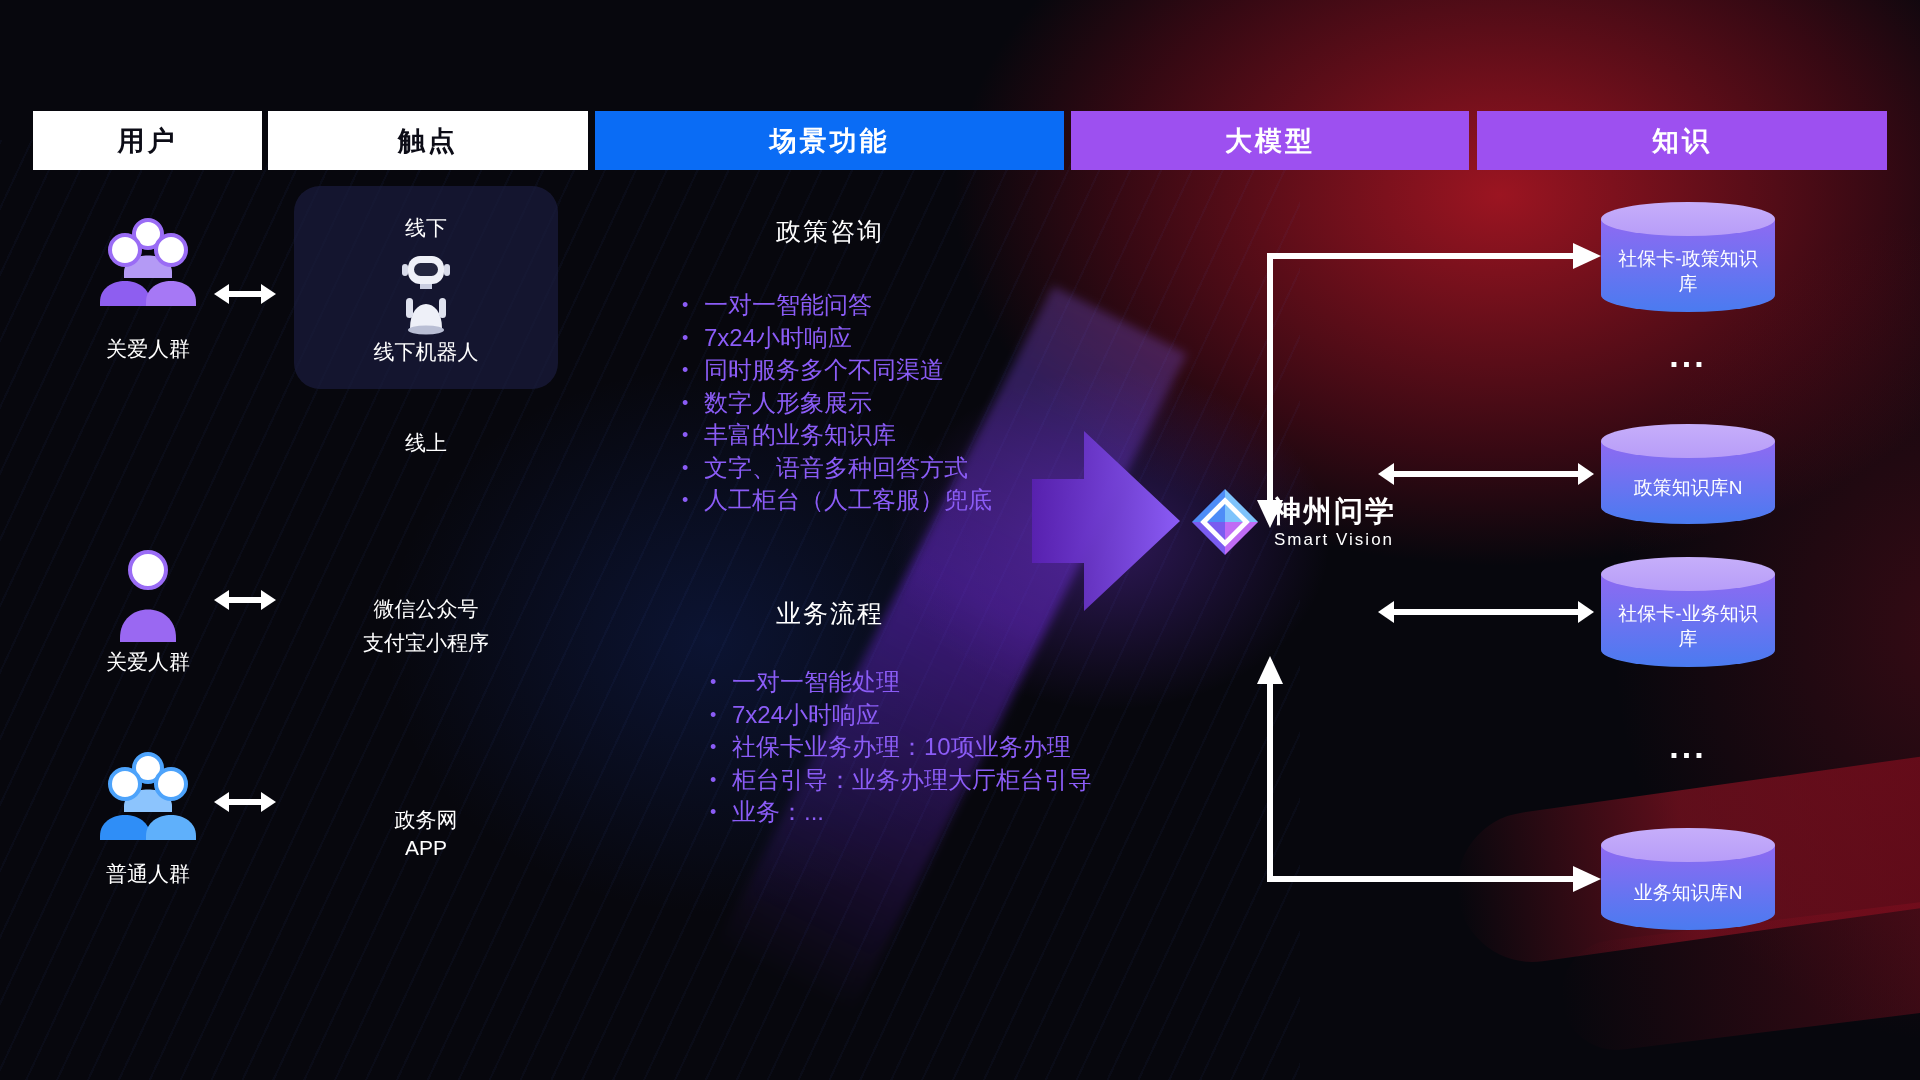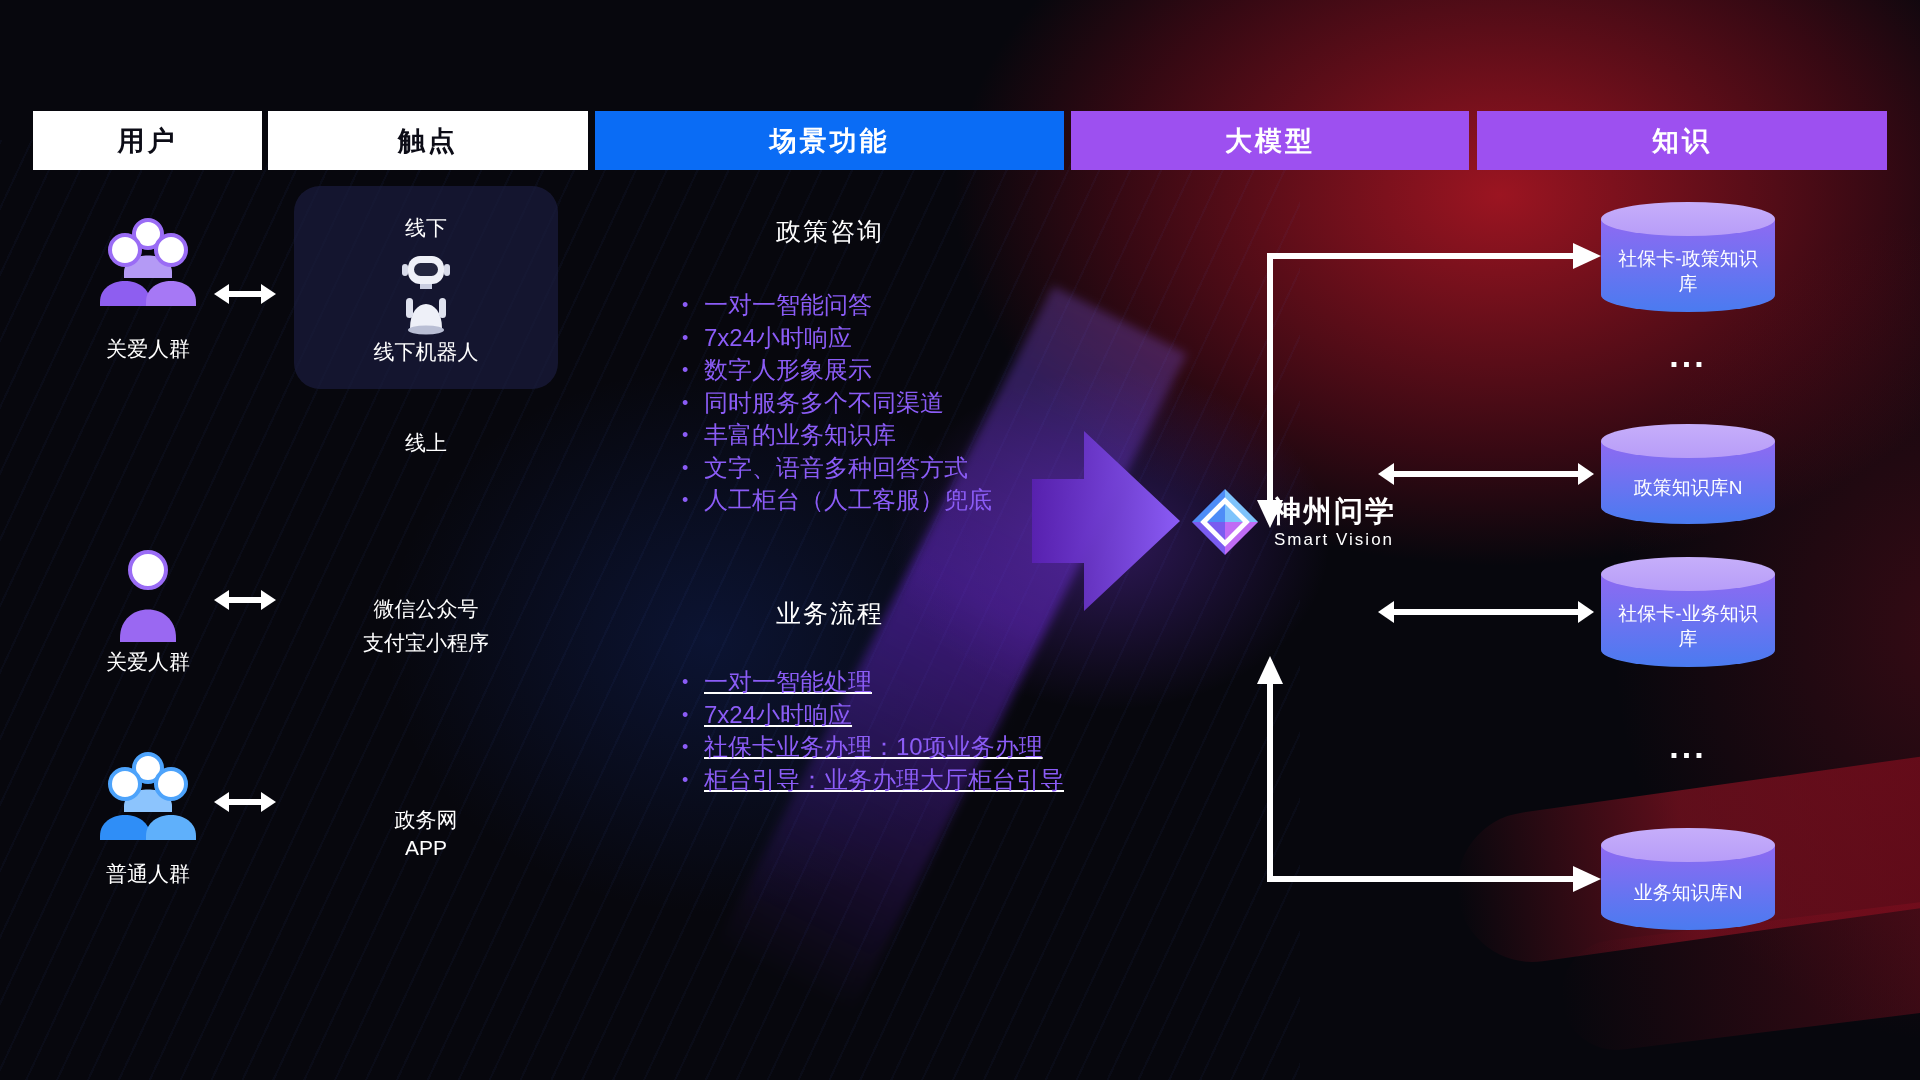--- a/index.html
+++ b/index.html
@@ -151,33 +151,34 @@
   <div class="lbl" style="left:326px; top:429px; width:200px;">线上</div>
   <div class="lbl" style="left:306px; top:571px; width:240px;margin-top:24px;">微信公众号</div>
   <div class="lbl" style="left:306px; top:629px; width:240px;">支付宝小程序</div>
   <div class="lbl" style="left:306px; top:778px; width:240px;margin-top:28px;">政务网</div>
   <div class="lbl" style="left:306px; top:836px; width:240px;">APP</div>
 
   <div class="sec-title" style="left:680px; top:215px;">政策咨询</div>
   <ul class="blist" style="left:680px; top:289px;">
     <li>一对一智能问答</li>
     <li>7x24小时响应</li>
+    <li>同时服务多个不同渠道</li>
     <li>数字人形象展示</li>
-    <li>同时服务多个不同渠道</li>
     <li>丰富的业务知识库</li>
     <li>文字、语音多种回答方式</li>
     <li>人工柜台（人工客服）兜底</li>
   </ul>
 
   <div class="sec-title" style="left:680px; top:597px;">业务流程</div>
-  <ul class="blist" style="left:680px; top:666px;text-decoration:underline;">
+  <ul class="blist" style="left:708px; top:666px;">
     <li>一对一智能处理</li>
     <li>7x24小时响应</li>
     <li>社保卡业务办理：10项业务办理</li>
     <li>柜台引导：业务办理大厅柜台引导</li>
+    <li>业务：...</li>
   </ul>
 
   <svg style="left:1032px; top:431px;" width="148" height="180" viewBox="0 0 148 180">
     <defs>
       <linearGradient id="ag" x1="0" y1="0" x2="1" y2="0">
         <stop offset="0" stop-color="#5b21b6" stop-opacity="0.85"></stop>
         <stop offset="1" stop-color="#8b5cf6"></stop>
       </linearGradient>
     </defs>
     <polygon points="0,48 52,48 52,0 148,90 52,180 52,132 0,132" fill="url(#ag)"></polygon>

